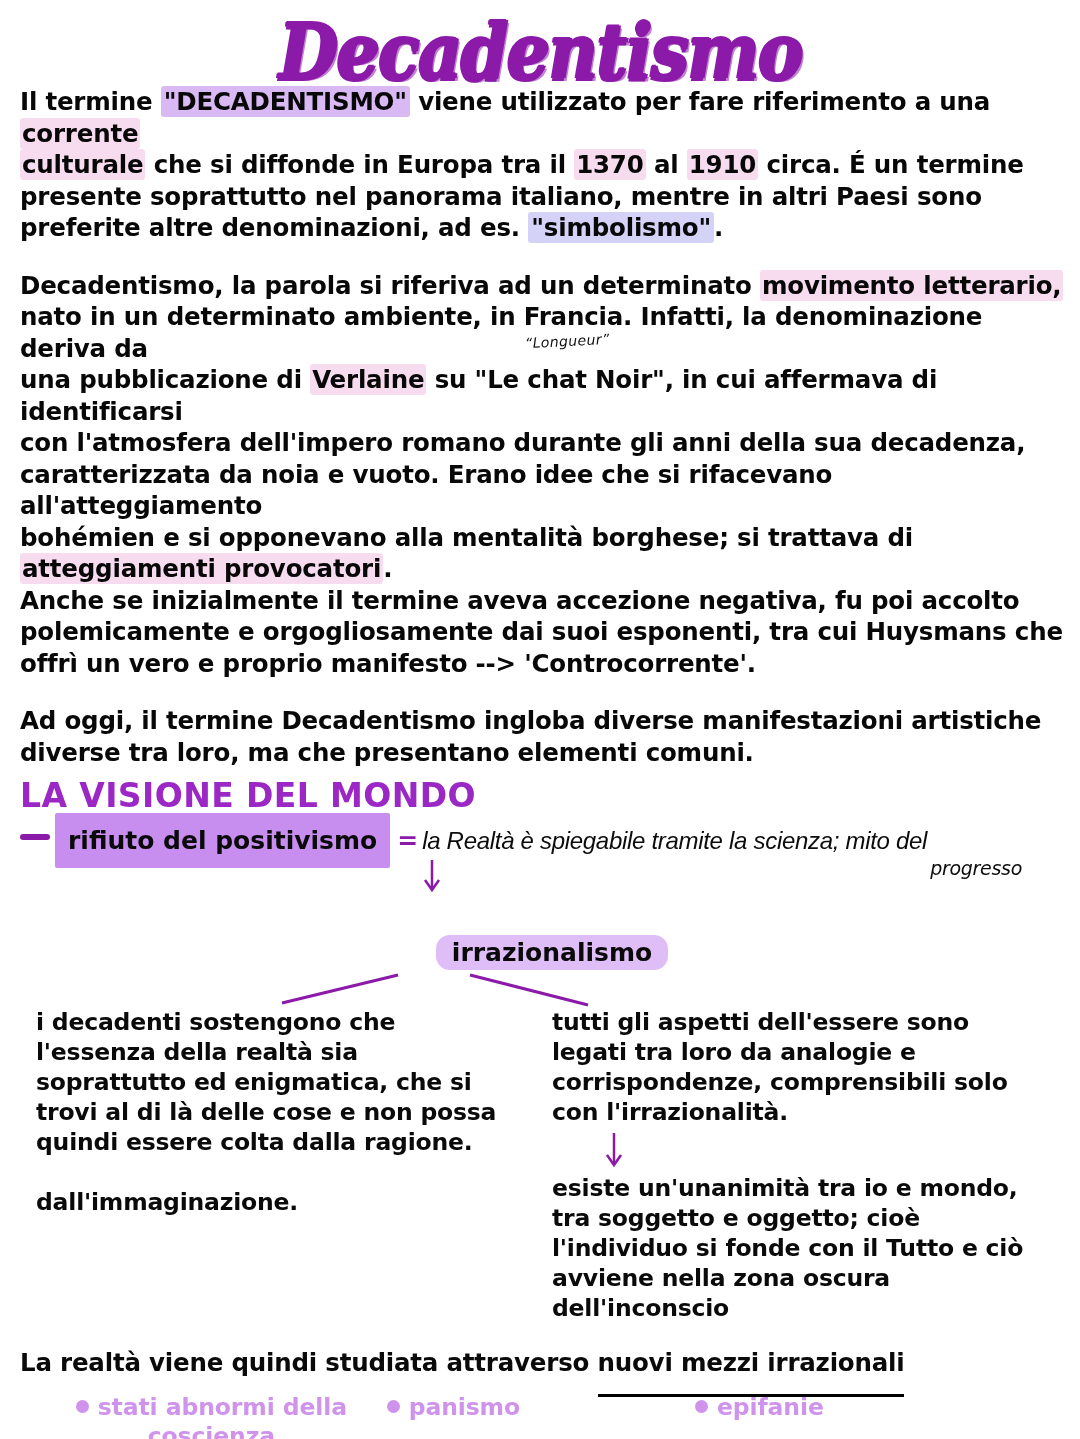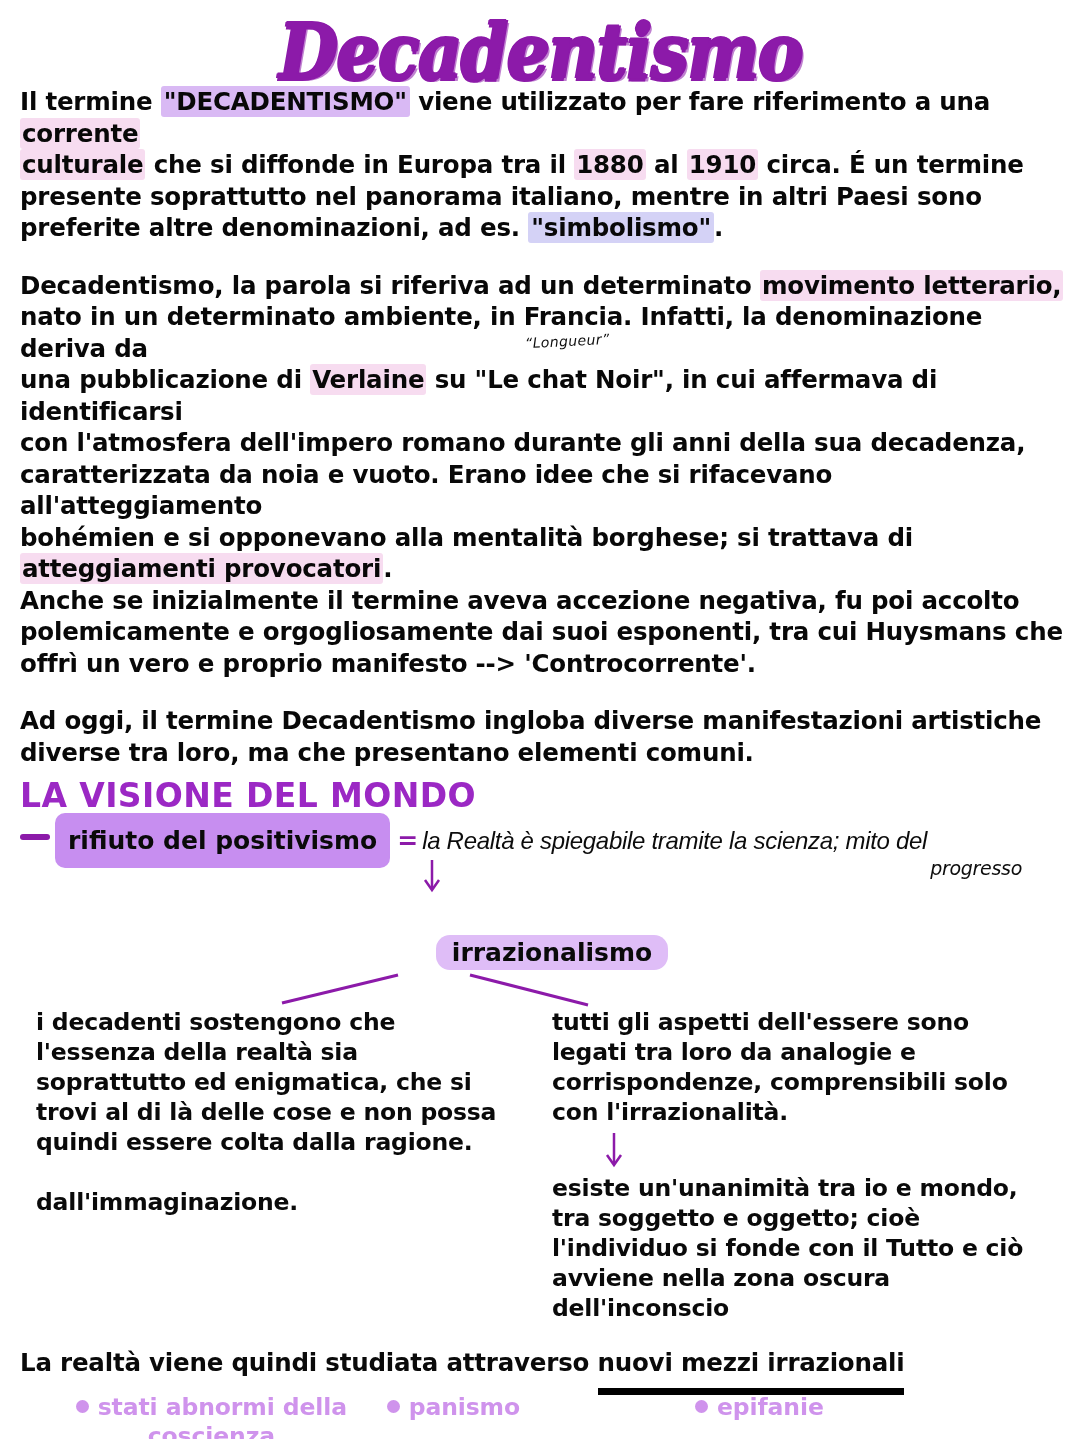--- a/index.html
+++ b/index.html
@@ -53,23 +53,23 @@
     font-weight: 600;
     letter-spacing: -0.2px;
     color: #080808;
   }
   .gap-md { height: 26px; }
 
   
   .hl-pink   { background: #f7dcf0; border-radius: 3px; padding: 1px 2px; }
   .hl-lav    { background: #d9b9f4; border-radius: 3px; padding: 1px 3px; }
   .hl-blue   { background: #d4d2f6; border-radius: 3px; padding: 1px 3px; }
-  .hl-pill   { background: #c78ef0; border-radius: 10px; padding: 13px 13px; }
+  .hl-pill   { background: #c78ef0; border-radius: 2px; padding: 13px 13px; }
   .hl-pill-s { background: #dfbdf7; border-radius: 14px; padding: 3px 16px; }
-  .underline-p { border-bottom: 7px solid #000000; padding-bottom: 11px; }
+  .underline-p { border-bottom: 3px solid #000000; padding-bottom: 17px; }
 
   
   .hand {
     font-family: "DejaVu Sans", "Liberation Sans", sans-serif;
     font-style: italic;
     font-weight: 500;
     color: #101010;
   }
   .hand-sup {
     position: absolute;
@@ -187,21 +187,21 @@
 <body>
 
 <div class="title-wrap">
   <span class="doc-title">Decadentismo</span>
 </div>
 
 <div class="page">
 
   <p class="para">
     <span>Il termine </span><span class="hl-lav">"DECADENTISMO"</span><span> viene utilizzato per fare riferimento a una </span><span class="hl-pink">corrente</span><br>
-    <span class="hl-pink">culturale</span><span> che si diffonde in Europa tra il </span><span class="hl-pink">1880</span><span> al </span><span class="hl-pink">1910</span><span> circa. É un termine</span><br>
+    <span class="hl-pink">culturale</span><span> che si diffonde in Europa tra il </span><span class="hl-pink">1370</span><span> al </span><span class="hl-pink">1910</span><span> circa. É un termine</span><br>
     <span>presente soprattutto nel panorama italiano, mentre in altri Paesi sono</span><br>
     <span>preferite altre denominazioni, ad es. </span><span class="hl-blue">"simbolismo"</span><span>.</span>
   </p>
 
   <div class="gap-md"></div>
 
   <p class="para" style="position:relative;">
     <span>Decadentismo, la parola si riferiva ad un determinato </span><span class="hl-pink">movimento letterario,</span><br>
     <span>nato in un determinato ambiente, in Francia. Infatti, la denominazione deriva da</span><br>
     <span class="hand hand-sup" style="left:505px; top:56px;">“Longueur”</span><span>una pubblicazione di </span><span class="hl-pink">Verlaine</span><span> su "Le chat Noir", in cui affermava di identificarsi</span><br>

